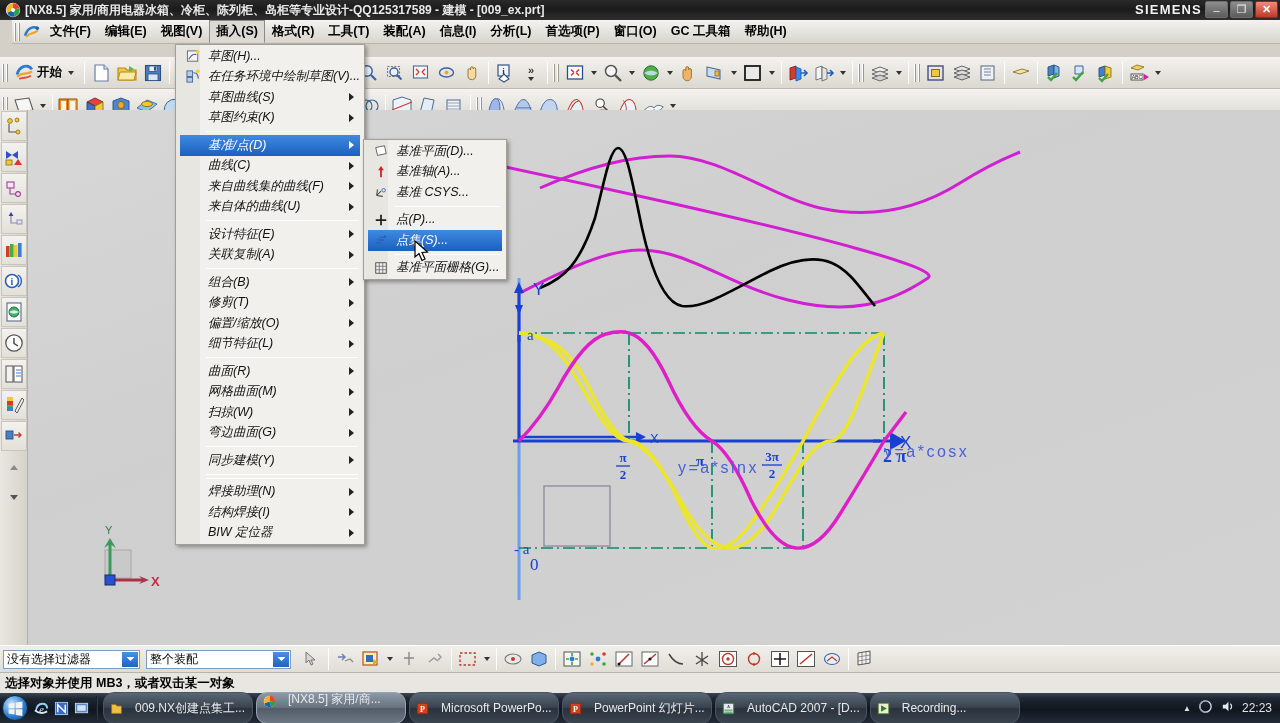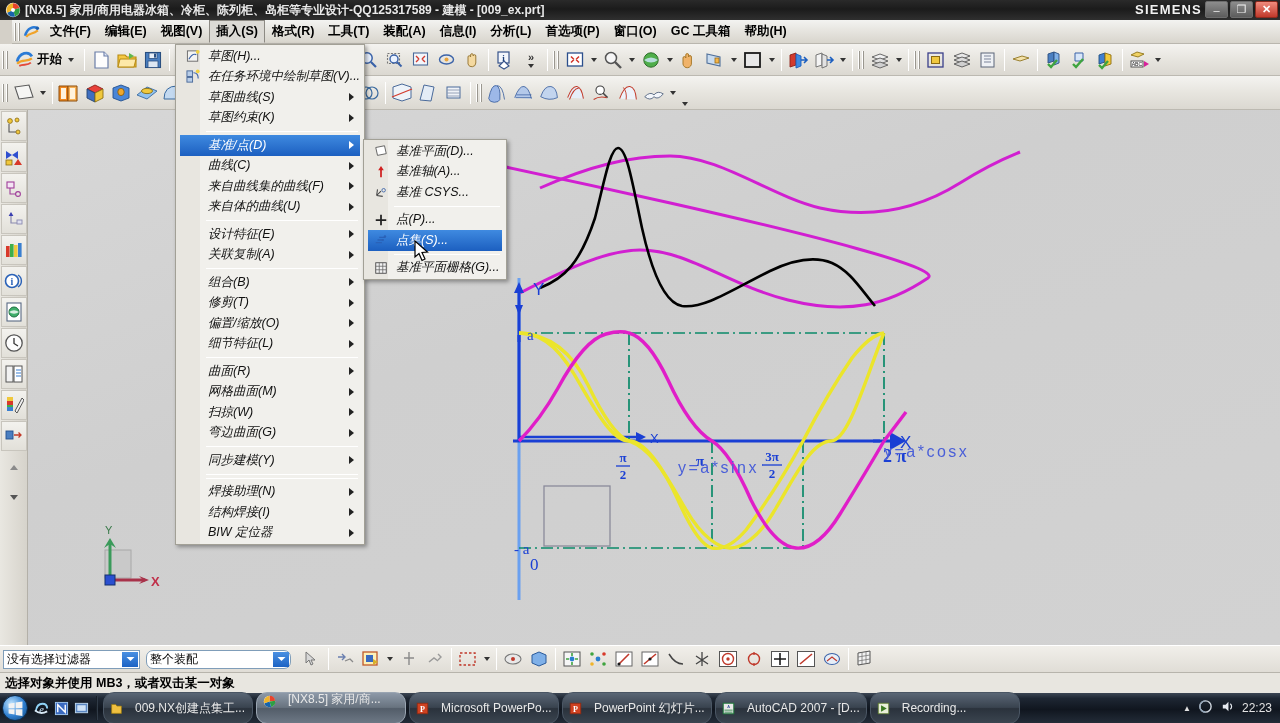--- a/index.html
+++ b/index.html
@@ -37,21 +37,21 @@
   .grip { width:7px; height:18px; margin:0 2px 0 2px;
           background:repeating-linear-gradient(to right,#ffffff 0 1px,#9a978f 1px 2px,transparent 2px 4px);
           background-size:4px 100%; }
   .mb-logo{ width:17px;height:17px;margin-right:3px;}
   .menubar .mi { padding:3px 7px; font-size:12.5px; color:#000; white-space:nowrap; font-weight:bold;}
   .menubar .mi.active { background:#dcdad5; border:1px solid #8d8a84; border-bottom-color:#dcdad5; padding:2px 6px;}
 
   
   .toolbar-row { position:absolute; left:0; width:1280px; height:32px;
     background:linear-gradient(to bottom,#f4f3f0 0%,#e7e5df 50%,#dbd8d1 100%);
-    border-bottom:1px solid #bcb9b1; display:flex; align-items:center; }
+    border-bottom:1px solid #bcb9b1; display:flex; align-items:center;margin-top:13px; }
   .toolbar-row.r1 { top:44px; }
   .toolbar-row.r2 { top:76px; height:34px;}
   .tbtn { width:26px; height:26px; display:flex; align-items:center; justify-content:center;
           position:relative; flex:none;}
   .caret { width:0;height:0;border-left:3px solid transparent;border-right:3px solid transparent;
            border-top:4px solid #333; margin:0 3px; flex:none;}
   .tsep { width:1px; height:22px; background:#b5b2aa; border-right:1px solid #fff; margin:0 3px; flex:none;}
   .startbtn { display:flex;align-items:center;gap:3px;padding:0 4px; font-size:12.5px; font-weight:bold;}
 
   
@@ -926,21 +926,21 @@
   <div class="selbar">
     <span class="combo" style="width:137px;">
       <span>没有选择过滤器</span>
       <span class="cb-arrow">
         <svg width="9" height="6" viewBox="0 0 9 6">
             <path d="M0.5 1 l4 4 l4 -4 z" fill="#fff"></path>
           </svg>
       </span>
     </span>
     <span style="width:6px"></span>
-    <span class="combo" style="width:145px;border-radius:7px;">
+    <span class="combo" style="width:145px;">
       <span>整个装配</span>
       <span class="cb-arrow">
         <svg width="9" height="6" viewBox="0 0 9 6">
             <path d="M0.5 1 l4 4 l4 -4 z" fill="#fff"></path>
           </svg>
       </span>
     </span>
     <span style="width:8px"></span>
     <span class="tbtn">
       <svg width="20" height="18" viewBox="0 0 20 18">

